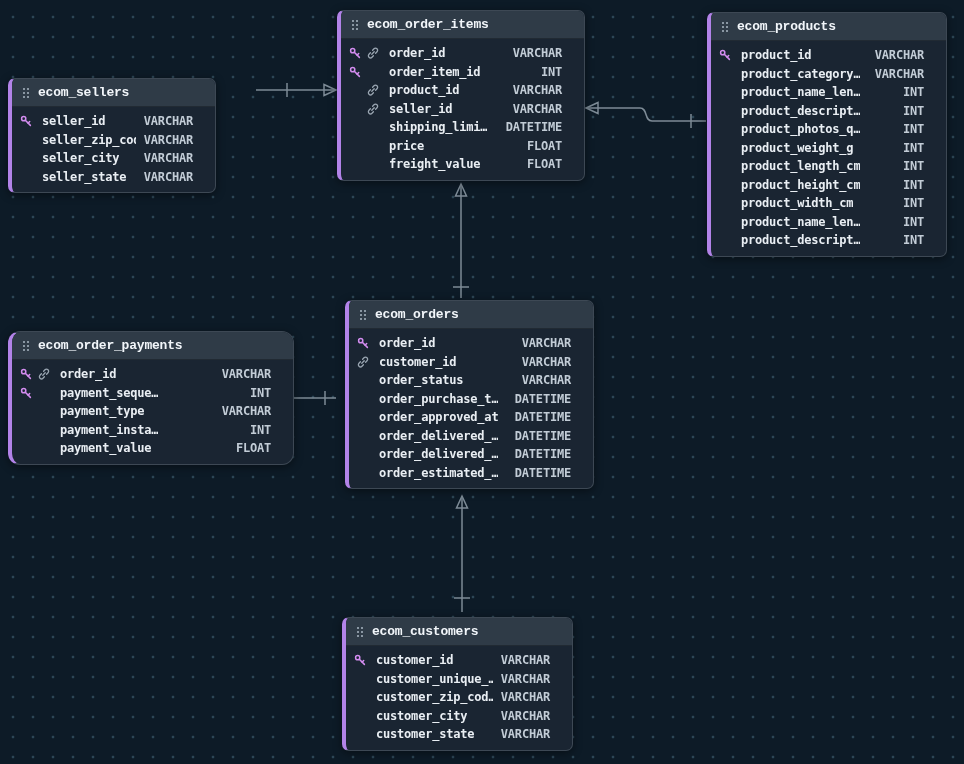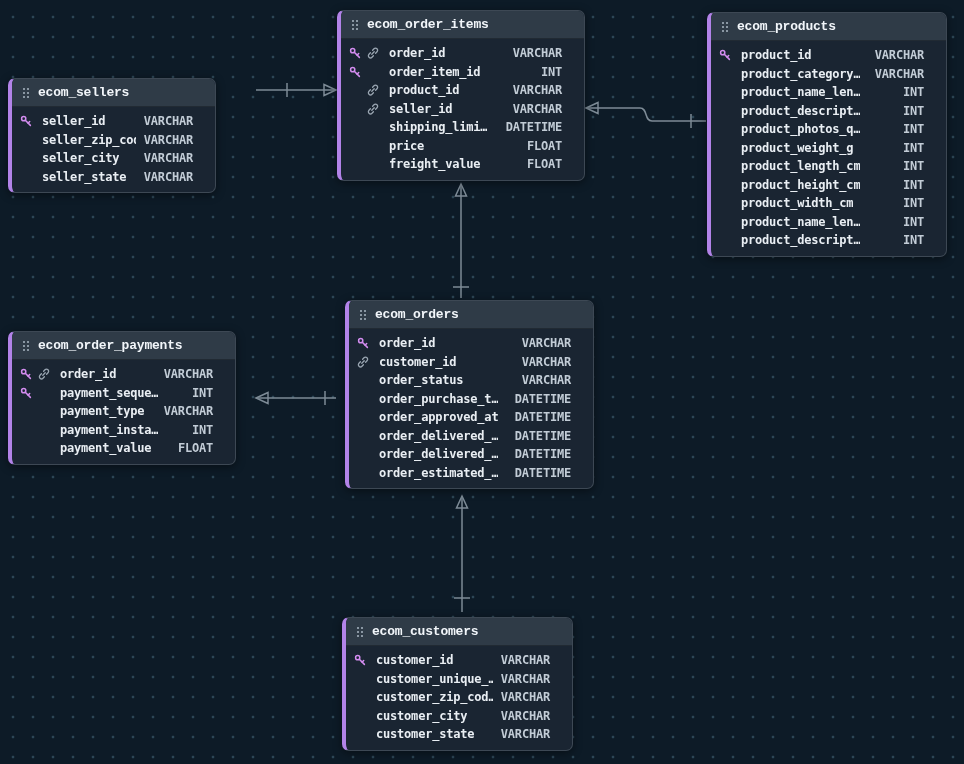--- a/index.html
+++ b/index.html
@@ -384,21 +384,21 @@
   </div>
           <div class="field-row">
     <span class="cell-icons">
               <span class="icon-cell"></span>
             </span>
     <span class="field-name">order_estimated_…</span>
     <span class="field-type">DATETIME</span>
   </div>
         </div>
   </div>
-      <div class="table-card" style="left: 8px; top: 331px; width: 228px;">
+      <div class="table-card" style="left: 8px; top: 331px; width: 286px; border-radius: 12px;">
     <div class="table-header">
       <span class="drag-handle"></span>
       <span class="table-name">ecom_order_payments</span>
     </div>
     <div class="table-body">
           <div class="field-row">
     <span class="cell-icons">
               <span class="icon-cell key-ic">
     <svg width="12" height="12" viewBox="0 0 12 12" fill="none" stroke="currentColor" stroke-width="1.5" stroke-linecap="round">
       <circle cx="3.7" cy="3.7" r="2.1"></circle>

